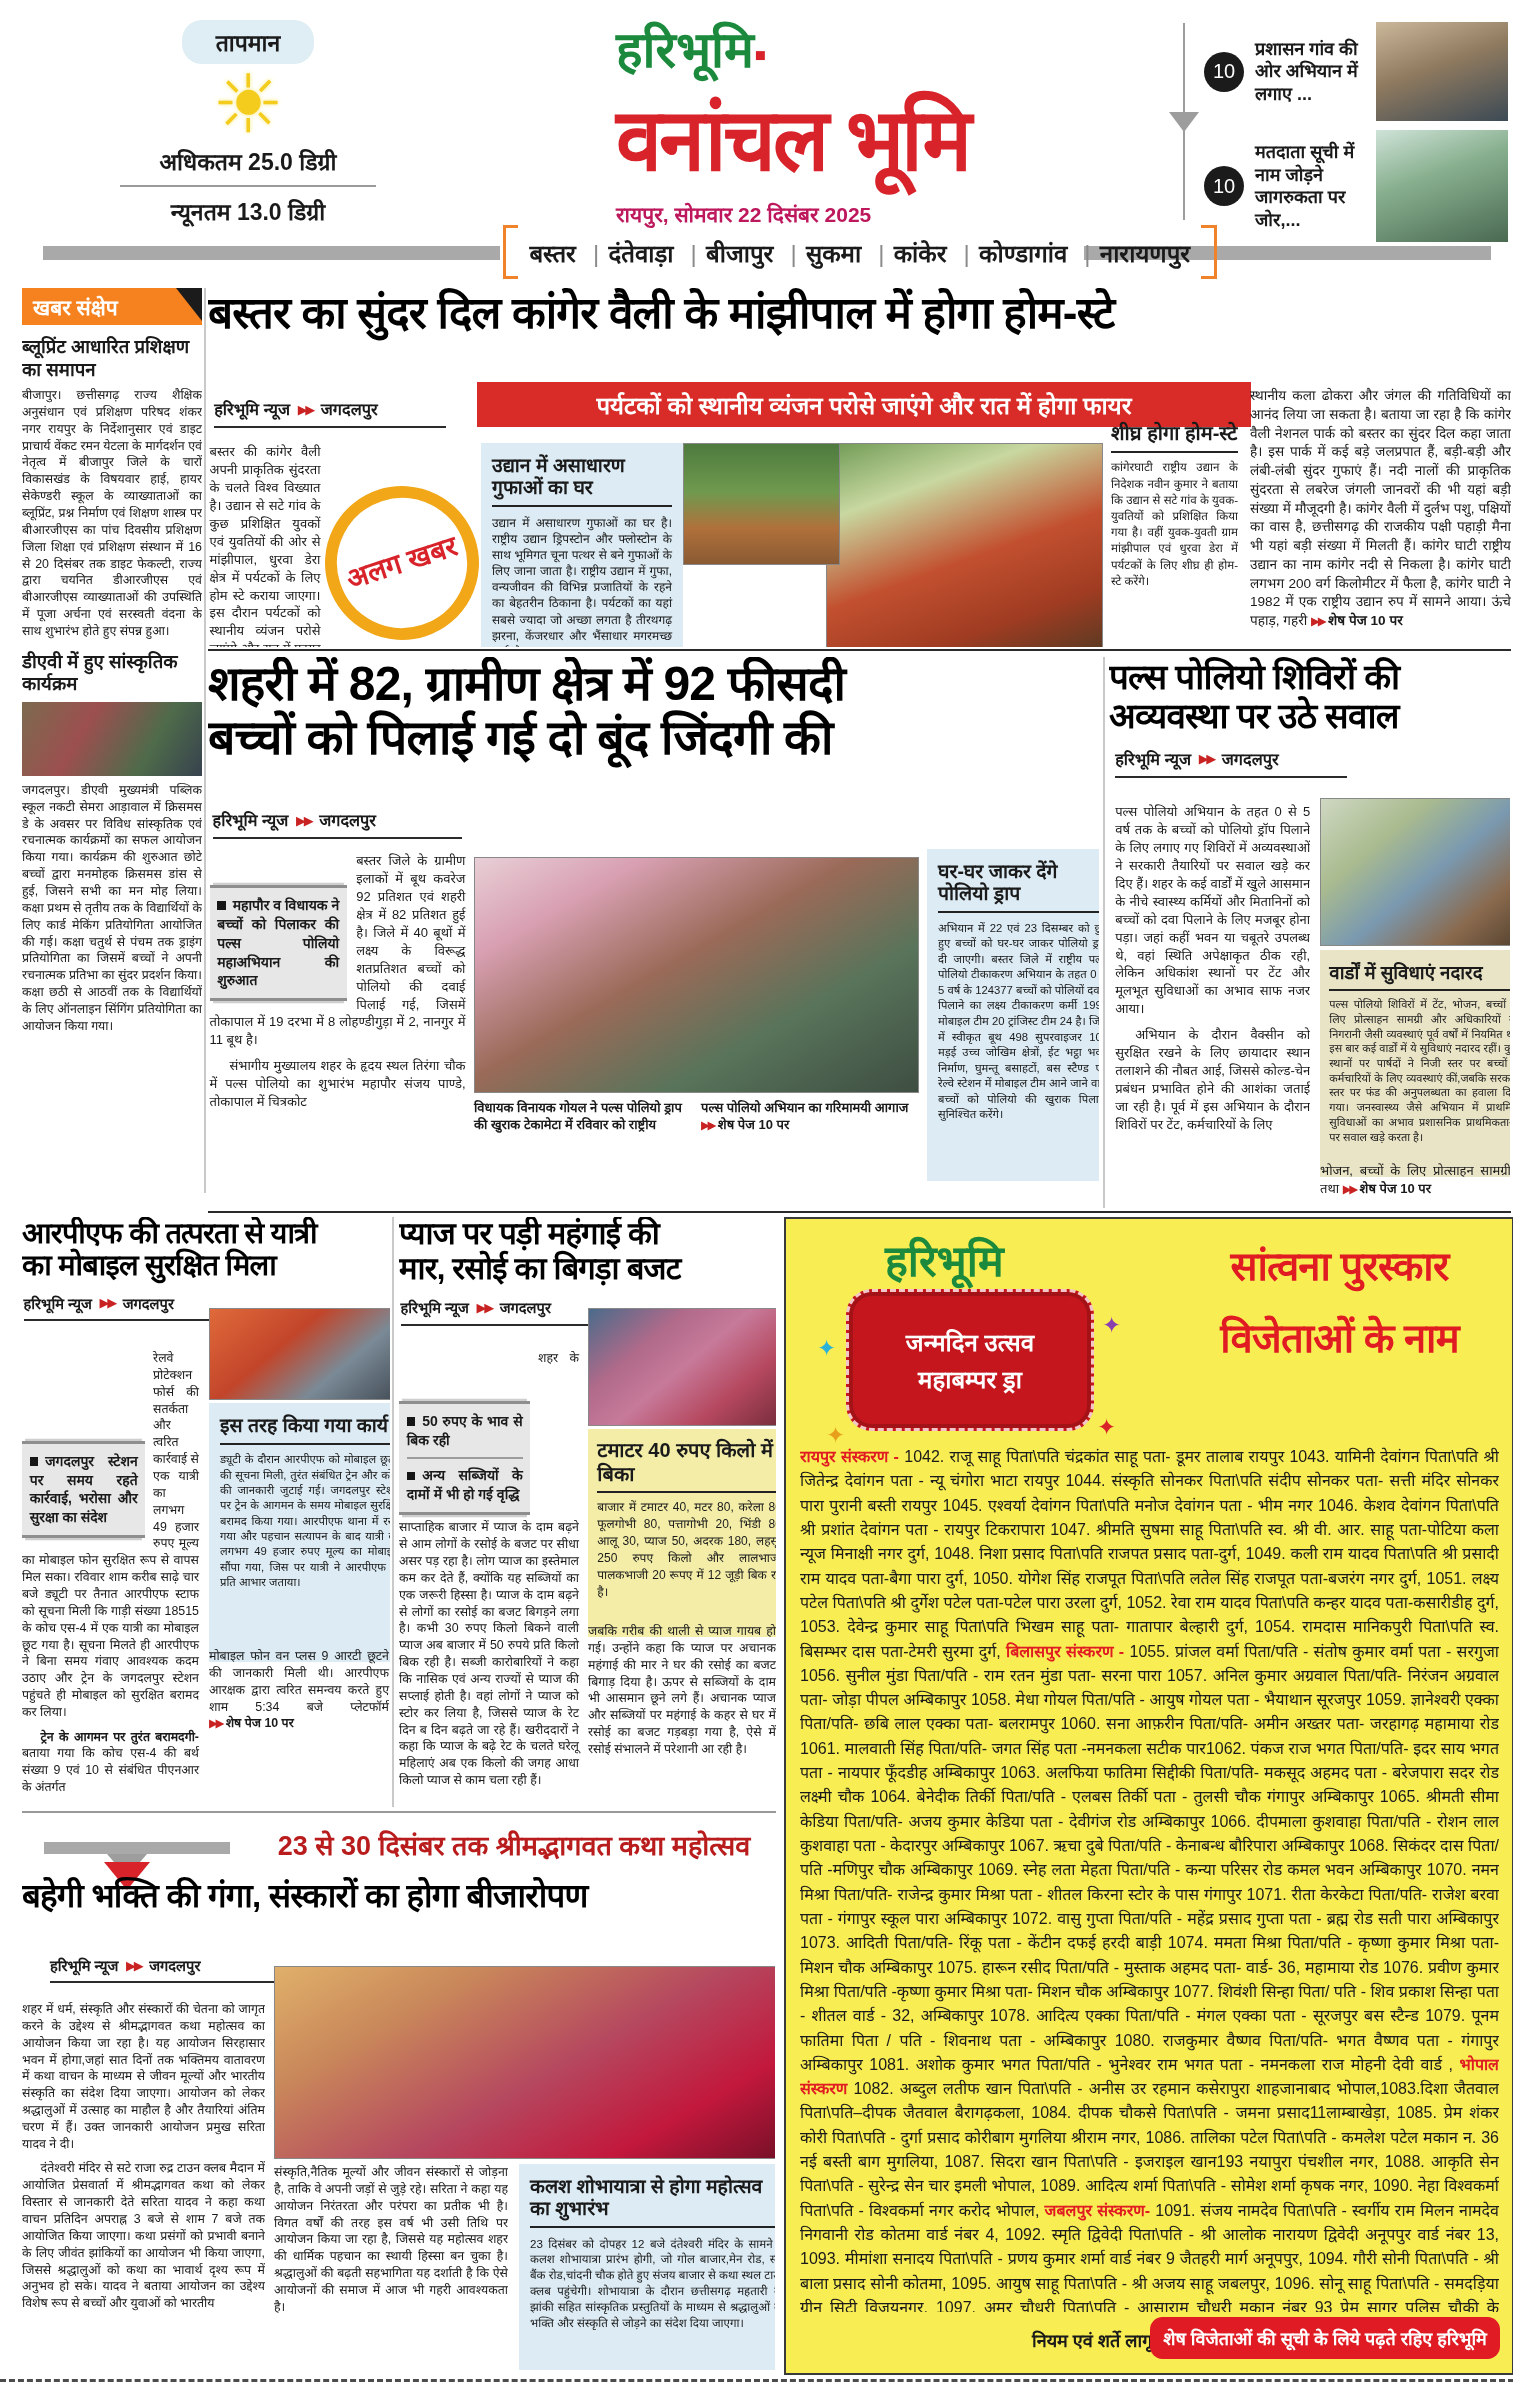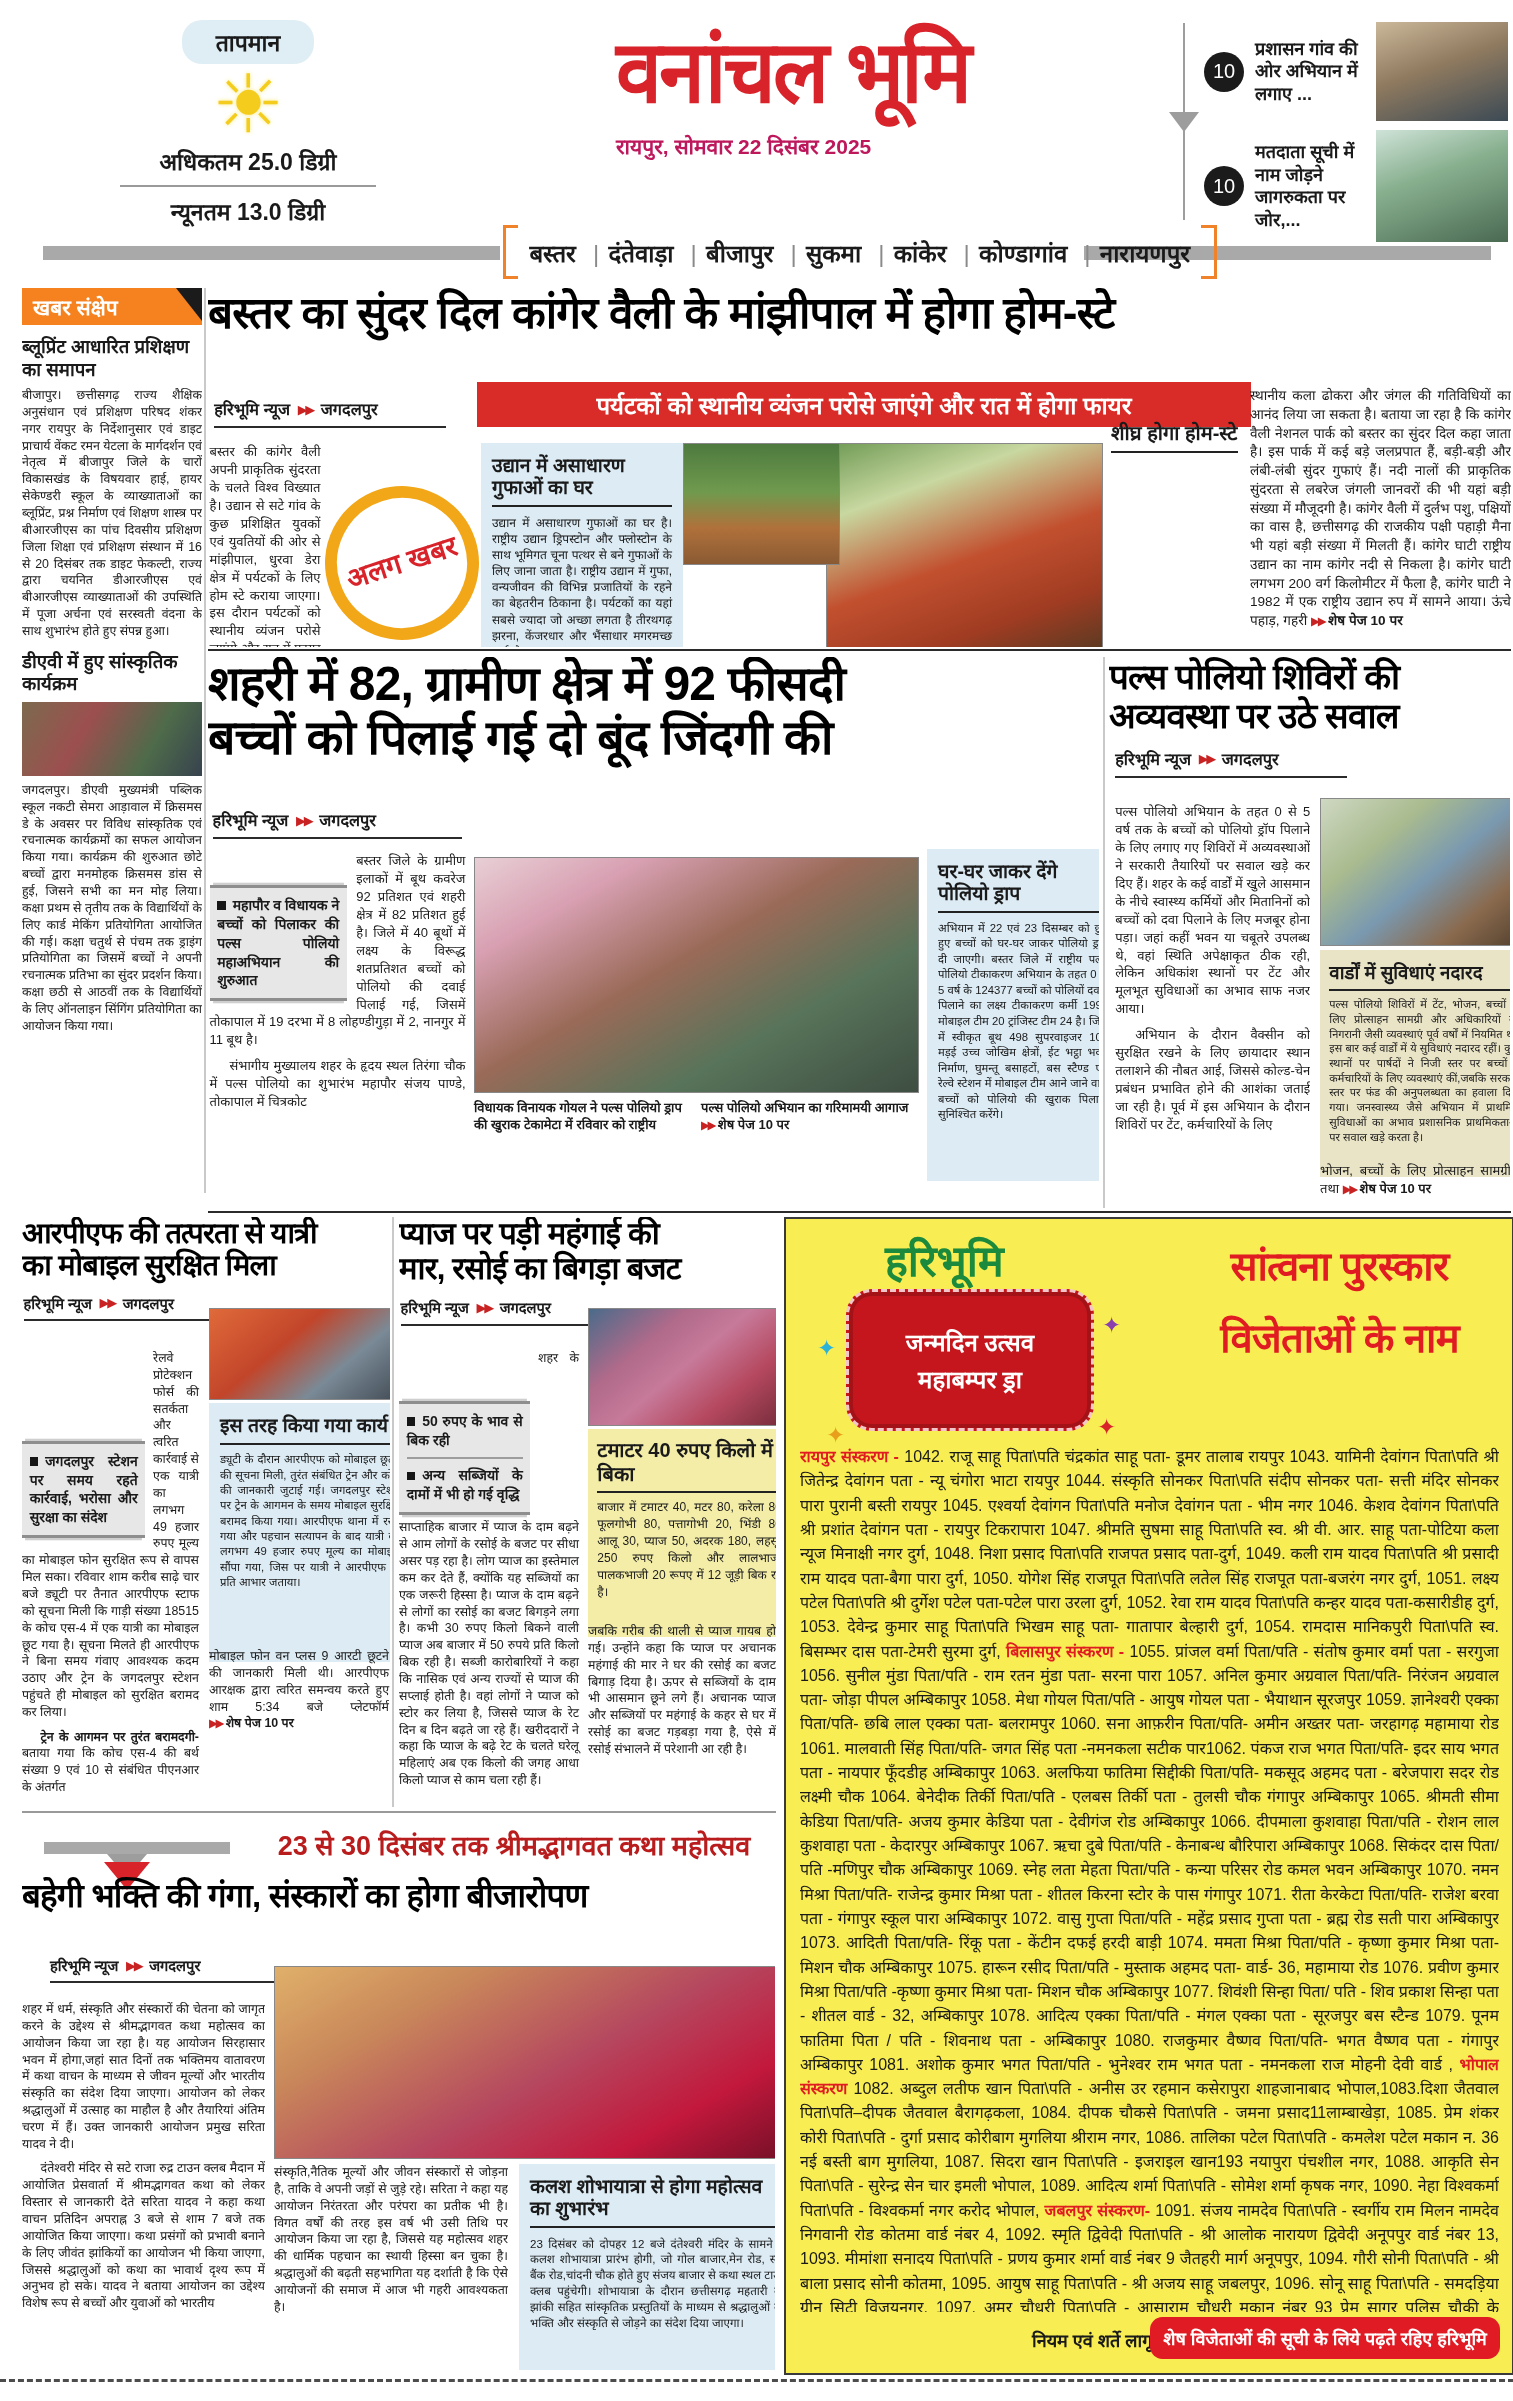--- a/index.html
+++ b/index.html
@@ -79,20 +79,23 @@
   <header class="abs" style="left:0;top:0;width:1514px;height:279px;">
     <div class="abs weather" style="left:66px;top:20px;width:364px;height:201px;">
       <div class="pill">तापमान</div>
       <div class="sun">☀</div>
       <div class="temp">अधिकतम 25.0 डिग्री</div>
       <div class="temp-div"></div>
       <div class="temp">न्यूनतम 13.0 डिग्री</div>
     </div>
 
     <div class="abs" style="left:616px;top:14px;width:527px;height:225px;">
+      <div style="font-size:50px;">
+        <span class="brand-green">हरिभूमि</span><span style="color:#d8232a;font-size:36px;">▪</span>
+      </div>
       <div class="paper-title" style="font-size:87px;margin-top:-4.6px;">वनांचल भूमि</div>
       <div class="dateline" style="margin-top:4.6px;">रायपुर, सोमवार 22 दिसंबर 2025</div>
     </div>
 
     <div class="abs vsep" style="left:1183px;top:23px;height:197px;"></div>
     <div class="abs chev-gray" style="left:1169px;top:112px;"></div>
 
     <div class="abs" style="left:1204px;top:22px;width:304px;">
       <div class="teaser">
         <div class="pgc">10</div>
@@ -160,20 +163,21 @@
       <div class="just" style="font-size:12px;line-height:1.35;">उद्यान में असाधारण गुफाओं का घर है। राष्ट्रीय उद्यान ड्रिपस्टोन और फ्लोस्टोन के साथ भूमिगत चूना पत्थर से बने गुफाओं के लिए जाना जाता है। राष्ट्रीय उद्यान में गुफा, वन्यजीवन की विभिन्न प्रजातियों के रहने का बेहतरीन ठिकाना है। पर्यटकों का यहां सबसे ज्यादा जो अच्छा लगता है तीरथगढ़ झरना, केंजरधार और भैंसाधार मगरमच्छ पार्क है।</div>
     </div>
 
     <div class="abs" style="left:475px;top:155px;width:418px;height:203px;">
       <div class="abs" style="left:0;top:0;width:155px;height:120px;z-index:2;background:linear-gradient(180deg,#4e7a3f 0%,#6f9a4e 40%,#b0713b 70%,#8a5a33 100%);border:0.8px solid #888;"></div>
       <div class="abs" style="left:143px;top:0;width:275px;height:203px;background:linear-gradient(160deg,#6f9a55 0%,#c8d8a0 25%,#c2502f 55%,#a03c22 80%,#5f3a22 100%);border:0.8px solid #888;"></div>
     </div>
 
     <div class="abs clip" style="left:903px;top:133px;width:127px;height:225px;">
       <h4 style="margin:0 0 6.2px 0;font-size:20px;line-height:1.2;border-bottom:2.3px solid #222;padding-bottom:6.2px;">शीघ्र होगा होम-स्टे</h4>
+      <div class="just" style="font-size:11.6px;line-height:1.4;">कांगेरघाटी राष्ट्रीय उद्यान के निदेशक नवीन कुमार ने बताया कि उद्यान से सटे गांव के युवक-युवतियों को प्रशिक्षित किया गया है। वहीं युवक-युवती ग्राम मांझीपाल एवं धुरवा डेरा में पर्यटकों के लिए शीघ्र ही होम-स्टे करेंगे।</div>
     </div>
 
     <div class="abs just body-t clip" style="left:1042px;top:99px;width:261px;height:259px;font-size:13.6px;">
       <span>स्थानीय कला ढोकरा और जंगल की गतिविधियों का आनंद लिया जा सकता है। बताया जा रहा है कि कांगेर वैली नेशनल पार्क को बस्तर का सुंदर दिल कहा जाता है। इस पार्क में कई बड़े जलप्रपात हैं, बड़ी-बड़ी और लंबी-लंबी सुंदर गुफाएं हैं। नदी नालों की प्राकृतिक सुंदरता से लबरेज जंगली जानवरों की भी यहां बड़ी संख्या में मौजूदगी है। कांगेर वैली में दुर्लभ पशु, पक्षियों का वास है, छत्तीसगढ़ की राजकीय पक्षी पहाड़ी मैना भी यहां बड़ी संख्या में मिलती हैं। कांगेर घाटी राष्ट्रीय उद्यान का नाम कांगेर नदी से निकला है। कांगेर घाटी लगभग 200 वर्ग किलोमीटर में फैला है, कांगेर घाटी ने 1982 में एक राष्ट्रीय उद्यान रुप में सामने आया। ऊंचे पहाड़, गहरी</span>
       <span class="cont">
         <span class="arrows">▶▶</span>
         <span>शेष पेज 10 पर</span>
       </span>
     </div>
   </section>

